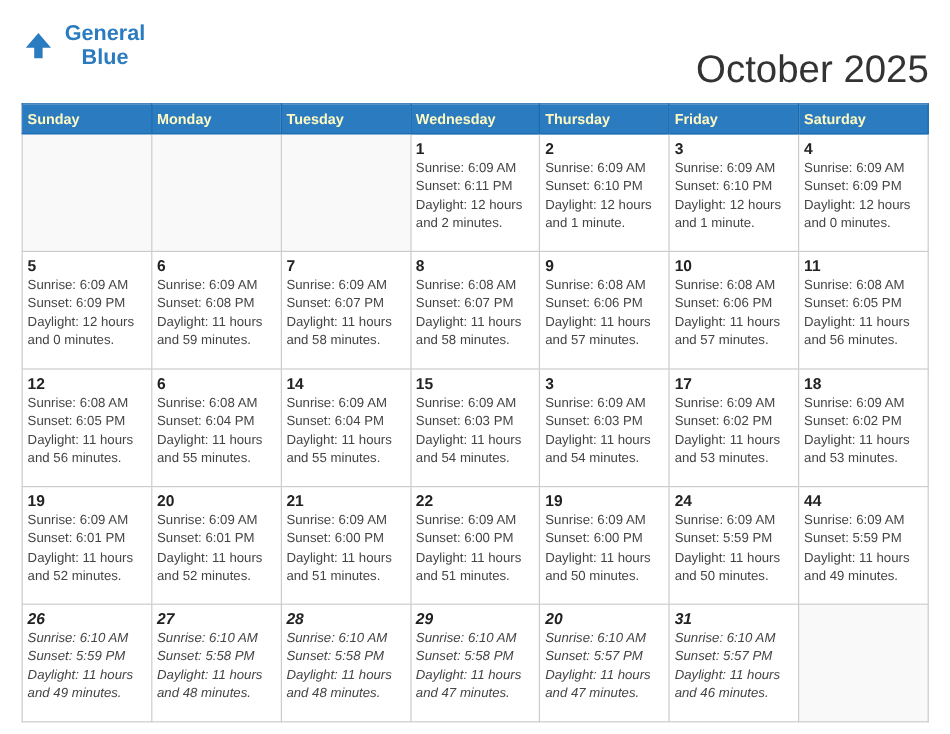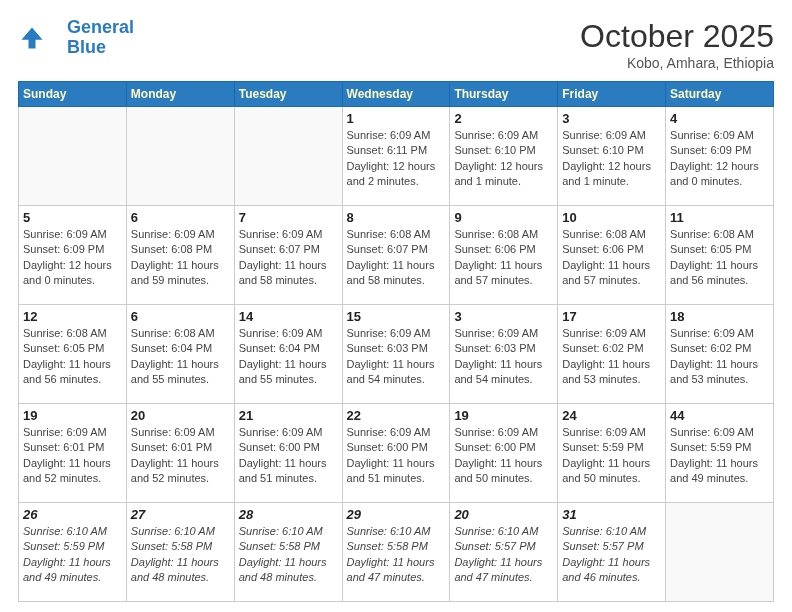--- a/index.html
+++ b/index.html
@@ -19,37 +19,39 @@
     }
     .header {
       display: flex;
       justify-content: space-between;
       align-items: flex-start;
       margin-bottom: 10px;
     }
     .logo {
       display: flex;
       align-items: center;
-      gap: 21px;
+      gap: 8px;
+      text-align: center;
     }
     .logo-text {
       font-size: 18px;
       font-weight: bold;
       color: #333;
       line-height: 1.1;
     }
     .logo-text span {
       color: #2a7bbf;
     }
     .logo-icon {
       width: 28px;
       height: 28px;
     }
     .title-block {
-      text-align: right;
+      text-align: center;
+      margin-top: 21px;
     }
     .month-title {
       font-size: 32px;
       color: #333;
       font-weight: normal;
     }
     .subtitle {
       font-size: 14px;
       color: #555;
     }
@@ -107,21 +109,20 @@
       <svg class="logo-icon" viewBox="0 0 32 32">
         <polygon points="16,4 28,18 20,18 20,28 12,28 12,18 4,18" fill="#2a7bbf"></polygon>
       </svg>
       <div class="logo-text">
         <div><span>General</span></div>
         <div><span style="color:#2a7bbf">Blue</span></div>
       </div>
     </div>
     <div class="title-block">
       <div class="month-title">October 2025</div>
-      <div class="subtitle">Kobo, Amhara, Ethiopia</div>
     </div>
   </div>
 
   <table class="calendar">
     <thead>
       <tr>
       <th>Sunday</th>
           <th>Monday</th>
           <th>Tuesday</th>
           <th>Wednesday</th>

